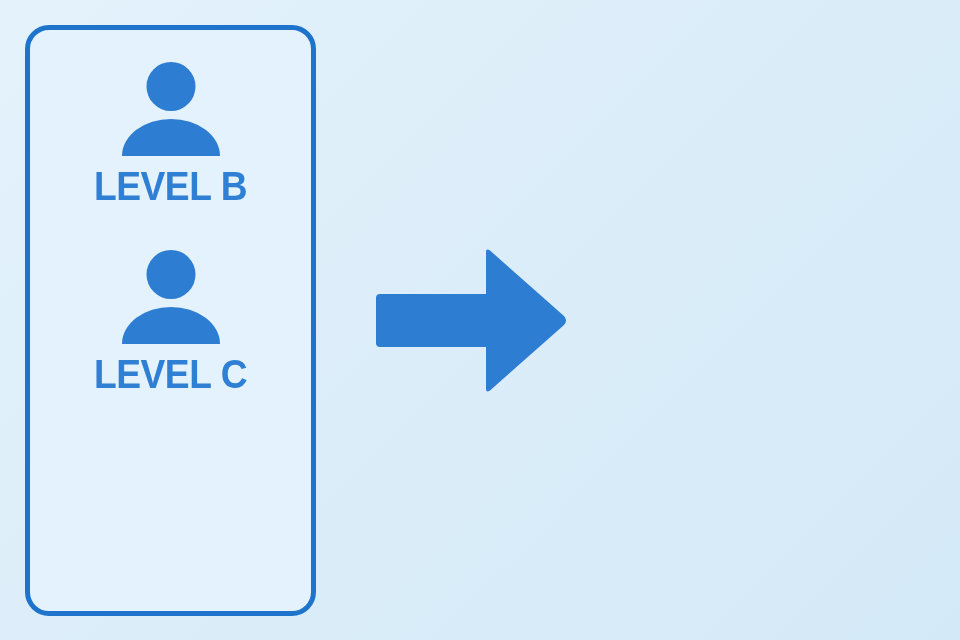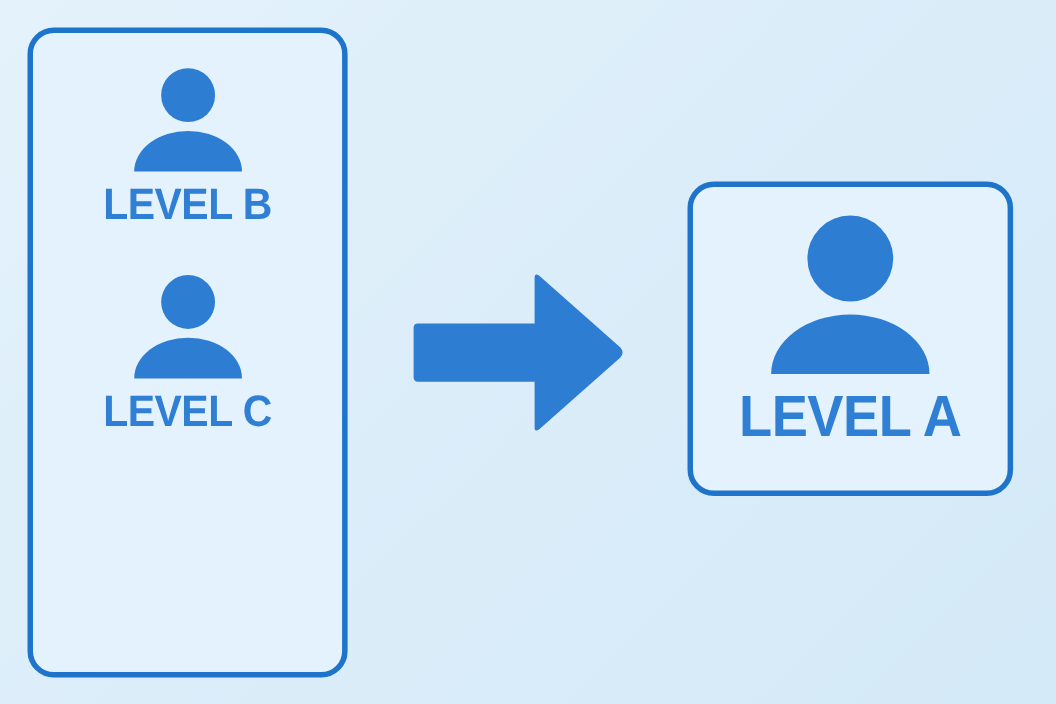--- a/index.html
+++ b/index.html
@@ -158,25 +158,14 @@
              Q 196 72.5 192 77
              L 118 142.5
              Q 114 145 114 141
              L 114 99
              L 8 99
              Q 4 99 4 95
              L 4 50
              Q 4 46 8 46 Z" fill="#2d7dd2"></path>
   </svg>
 
-  <div class="card" id="card-target">
-
-    <div class="person-group g-large" id="person-level-a">
-      <div class="person-icon">
-        <div class="person-head"></div>
-        <div class="person-body"></div>
-      </div>
-      <div class="level-label">LEVEL A</div>
-    </div>
-
-  </div>
 
 </div>
 
 </body></html>

